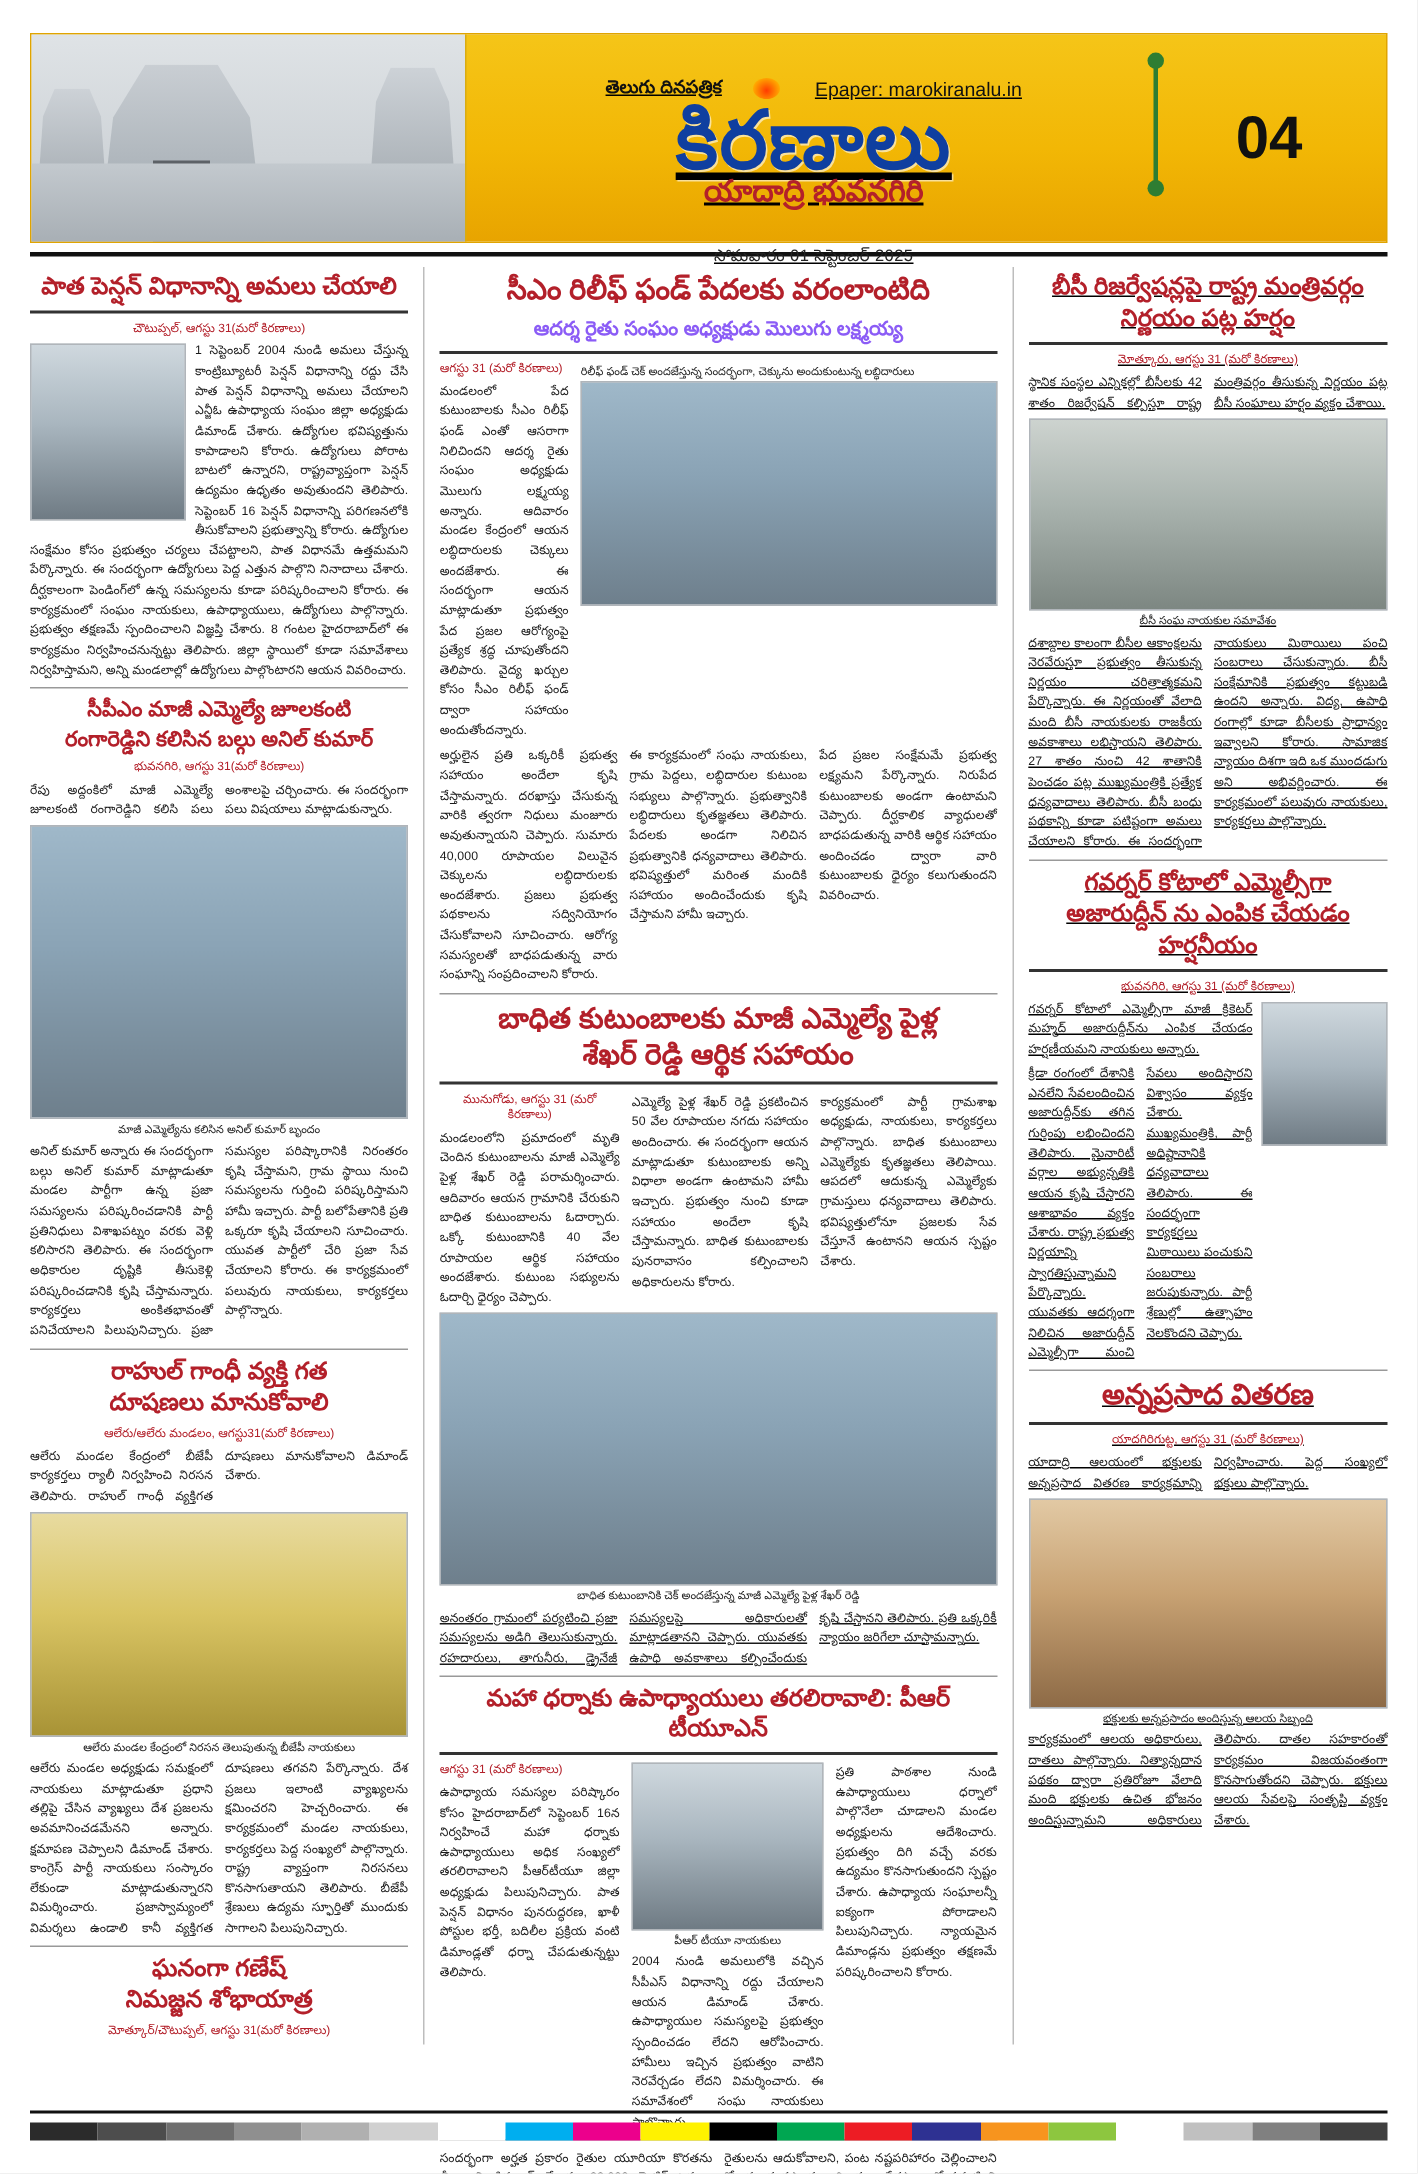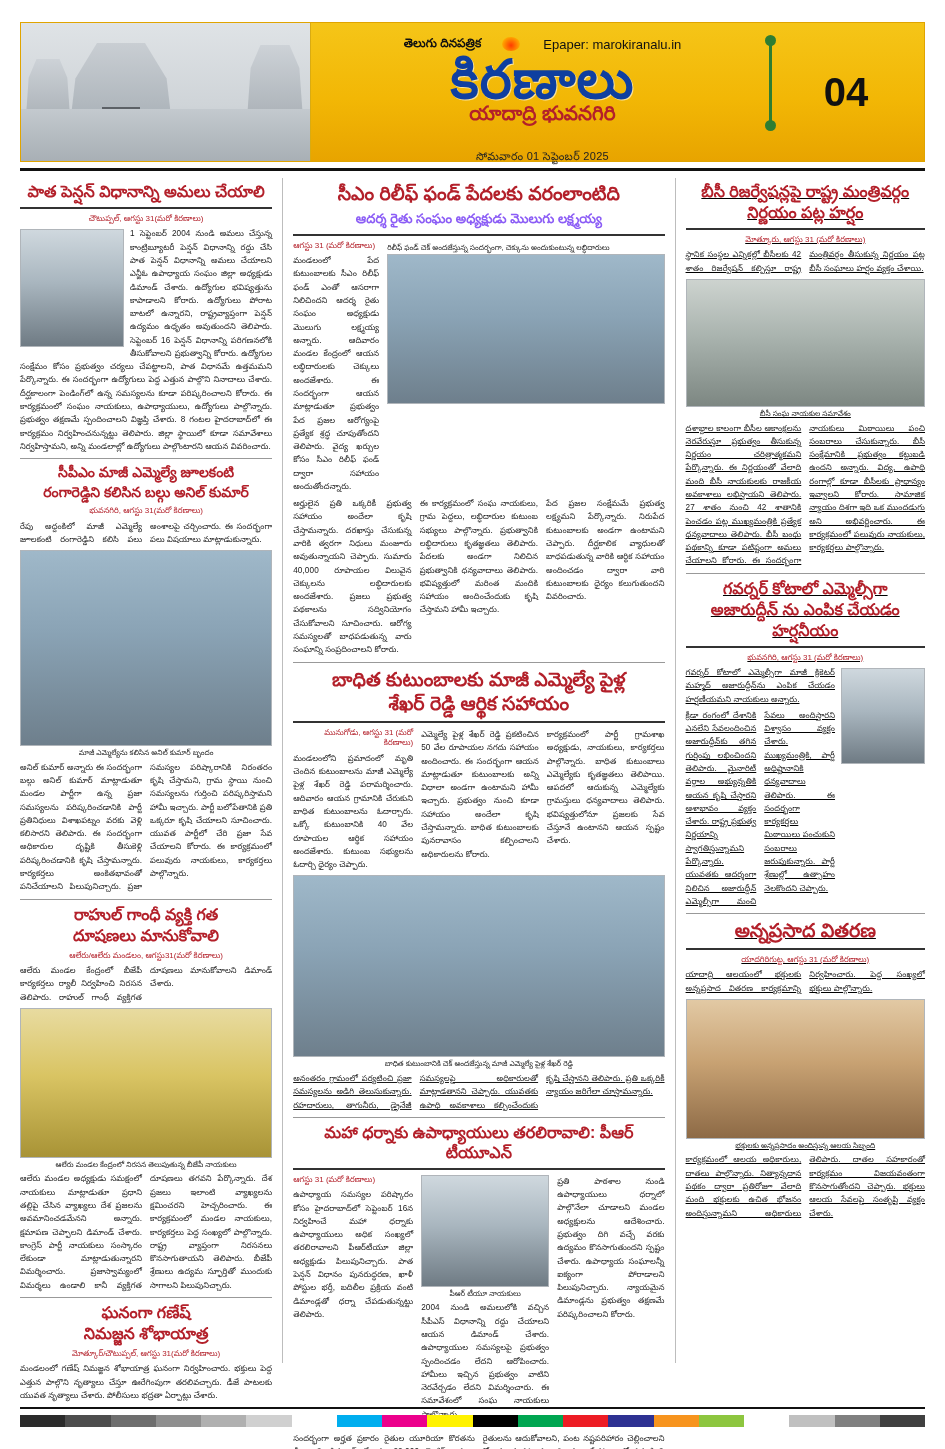--- a/index.html
+++ b/index.html
@@ -50,21 +50,21 @@
   .temple .tower-l, .temple .tower-r {
     position:absolute; bottom:30px; width:46px; height:72px;
     background: linear-gradient(180deg,#cdd2d7,#a4abb1);
     clip-path: polygon(25% 0%, 75% 0%, 92% 26%, 100% 100%, 0% 100%, 8% 26%);
   }
   .temple .tower-l { left: 4px; }
   .temple .tower-r { right: 6px; height:88px; bottom:28px; width:58px; }
   .temple .sky { position:absolute; inset:0; background:linear-gradient(180deg,#e9edf0,#ced4d9 70%); z-index:-1;}
 
   .mast-center {
-    flex: 1; position: relative; text-align: center; padding-top: 6px;
+    flex: 1; position: relative; text-align: center; padding-top: 21px; text-decoration: underline;
   }
   .mast-toprow {
     display:flex; align-items:center; justify-content:center; gap:14px;
     font-size: 11px; color:#111; margin-top:6px;
   }
   .mast-toprow .small-te { font-size: 12px; font-weight: bold; color:#111; }
   .mast-sun {
     width: 34px; height:18px; position:relative; display:inline-block;
   }
   .mast-sun::before{
@@ -252,21 +252,20 @@
         <div class="caption">ఆలేరు మండల కేంద్రంలో నిరసన తెలుపుతున్న బీజేపీ నాయకులు</div>
         <div class="body-te cols2" style="margin-top:3px">ఆలేరు మండల అధ్యక్షుడు సమక్షంలో నాయకులు మాట్లాడుతూ ప్రధాని తల్లిపై చేసిన వ్యాఖ్యలు దేశ ప్రజలను అవమానించడమేనని అన్నారు. క్షమాపణ చెప్పాలని డిమాండ్ చేశారు. కాంగ్రెస్ పార్టీ నాయకులు సంస్కారం లేకుండా మాట్లాడుతున్నారని విమర్శించారు. ప్రజాస్వామ్యంలో విమర్శలు ఉండాలి కానీ వ్యక్తిగత దూషణలు తగవని పేర్కొన్నారు. దేశ ప్రజలు ఇలాంటి వ్యాఖ్యలను క్షమించరని హెచ్చరించారు. ఈ కార్యక్రమంలో మండల నాయకులు, కార్యకర్తలు పెద్ద సంఖ్యలో పాల్గొన్నారు. రాష్ట్ర వ్యాప్తంగా నిరసనలు కొనసాగుతాయని తెలిపారు. బీజేపీ శ్రేణులు ఉద్యమ స్ఫూర్తితో ముందుకు సాగాలని పిలుపునిచ్చారు.</div>
       </div>
 
       <div class="rule-thin"></div>
 
       <div>
         <div class="headline h-md">ఘనంగా గణేష్</div>
         <div class="headline h-md" style="margin-top:-4px">నిమజ్జన శోభాయాత్ర</div>
         <div class="dateline">మోత్కూర్/చౌటుప్పల్, ఆగస్టు 31(మరో కిరణాలు)</div>
-        <div class="body-te">మండలంలో గణేష్ నిమజ్జన శోభాయాత్ర ఘనంగా నిర్వహించారు. భక్తులు పెద్ద ఎత్తున పాల్గొని నృత్యాలు చేస్తూ ఊరేగింపుగా తరలివచ్చారు. డీజే పాటలకు యువత నృత్యాలు చేశారు. పోలీసులు భద్రతా ఏర్పాట్లు చేశారు.</div>
       </div>
     </div>
 
     <div class="vline"></div>
 
     <div class="col col-2">
 
       <div>
         <div class="headline h-lg">సీఎం రిలీఫ్ ఫండ్ పేదలకు వరంలాంటిది</div>
         <div class="subhead">ఆదర్శ రైతు సంఘం అధ్యక్షుడు మొలుగు లక్ష్మయ్య</div>
@@ -289,21 +288,21 @@
       </div>
 
       <div class="rule-thin"></div>
 
       <div>
         <div class="headline h-lg">బాధిత కుటుంబాలకు మాజీ ఎమ్మెల్యే పైళ్ల</div>
         <div class="headline h-lg" style="margin-top:-4px">శేఖర్ రెడ్డి ఆర్థిక సహాయం</div>
         <div class="rule-dark"></div>
         <div style="display:flex;gap:8px;">
           <div style="width:120px;">
-            <div class="dateline" style="text-align:right">మునుగోడు, ఆగస్టు 31 (మరో కిరణాలు)</div>
+            <div class="dateline" style="text-align:center">మునుగోడు, ఆగస్టు 31 (మరో కిరణాలు)</div>
             <div class="body-te">మండలంలోని ప్రమాదంలో మృతి చెందిన కుటుంబాలను మాజీ ఎమ్మెల్యే పైళ్ల శేఖర్ రెడ్డి పరామర్శించారు. ఆదివారం ఆయన గ్రామానికి చేరుకుని బాధిత కుటుంబాలను ఓదార్చారు. ఒక్కో కుటుంబానికి 40 వేల రూపాయల ఆర్థిక సహాయం అందజేశారు. కుటుంబ సభ్యులను ఓదార్చి ధైర్యం చెప్పారు.</div>
           </div>
           <div style="flex:1" class="body-te">ఎమ్మెల్యే పైళ్ల శేఖర్ రెడ్డి ప్రకటించిన 50 వేల రూపాయల నగదు సహాయం అందించారు. ఈ సందర్భంగా ఆయన మాట్లాడుతూ కుటుంబాలకు అన్ని విధాలా అండగా ఉంటామని హామీ ఇచ్చారు. ప్రభుత్వం నుంచి కూడా సహాయం అందేలా కృషి చేస్తామన్నారు. బాధిత కుటుంబాలకు పునరావాసం కల్పించాలని అధికారులను కోరారు.</div>
           <div style="flex:1" class="body-te">కార్యక్రమంలో పార్టీ గ్రామశాఖ అధ్యక్షుడు, నాయకులు, కార్యకర్తలు పాల్గొన్నారు. బాధిత కుటుంబాలు ఎమ్మెల్యేకు కృతజ్ఞతలు తెలిపాయి. ఆపదలో ఆదుకున్న ఎమ్మెల్యేకు గ్రామస్తులు ధన్యవాదాలు తెలిపారు. భవిష్యత్తులోనూ ప్రజలకు సేవ చేస్తూనే ఉంటానని ఆయన స్పష్టం చేశారు.</div>
         </div>
         <div class="photo ppl" style="width:100%;height:182px;margin-top:4px;"></div>
         <div class="caption">బాధిత కుటుంబానికి చెక్ అందజేస్తున్న మాజీ ఎమ్మెల్యే పైళ్ల శేఖర్ రెడ్డి</div>
         <div class="body-te cols3" style="margin-top:3px">అనంతరం గ్రామంలో పర్యటించి ప్రజా సమస్యలను అడిగి తెలుసుకున్నారు. రహదారులు, తాగునీరు, డ్రైనేజీ సమస్యలపై అధికారులతో మాట్లాడతానని చెప్పారు. యువతకు ఉపాధి అవకాశాలు కల్పించేందుకు కృషి చేస్తానని తెలిపారు. ప్రతి ఒక్కరికీ న్యాయం జరిగేలా చూస్తామన్నారు.</div>
       </div>
 

